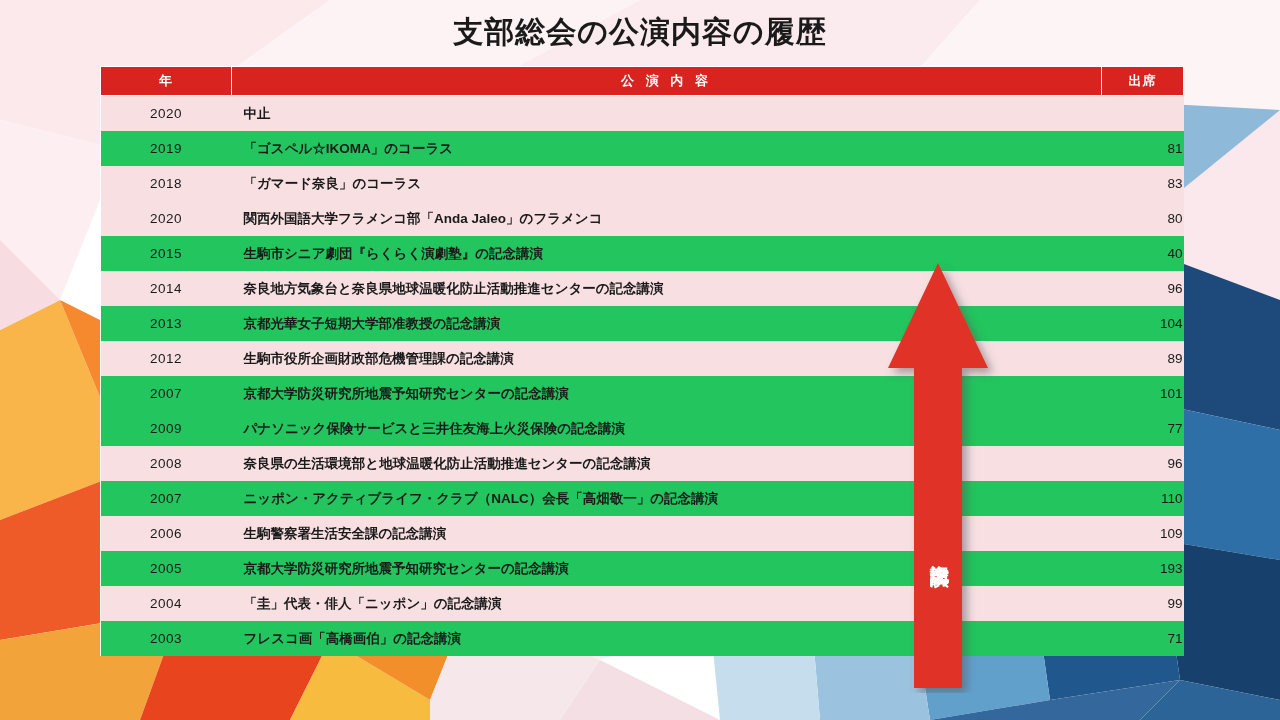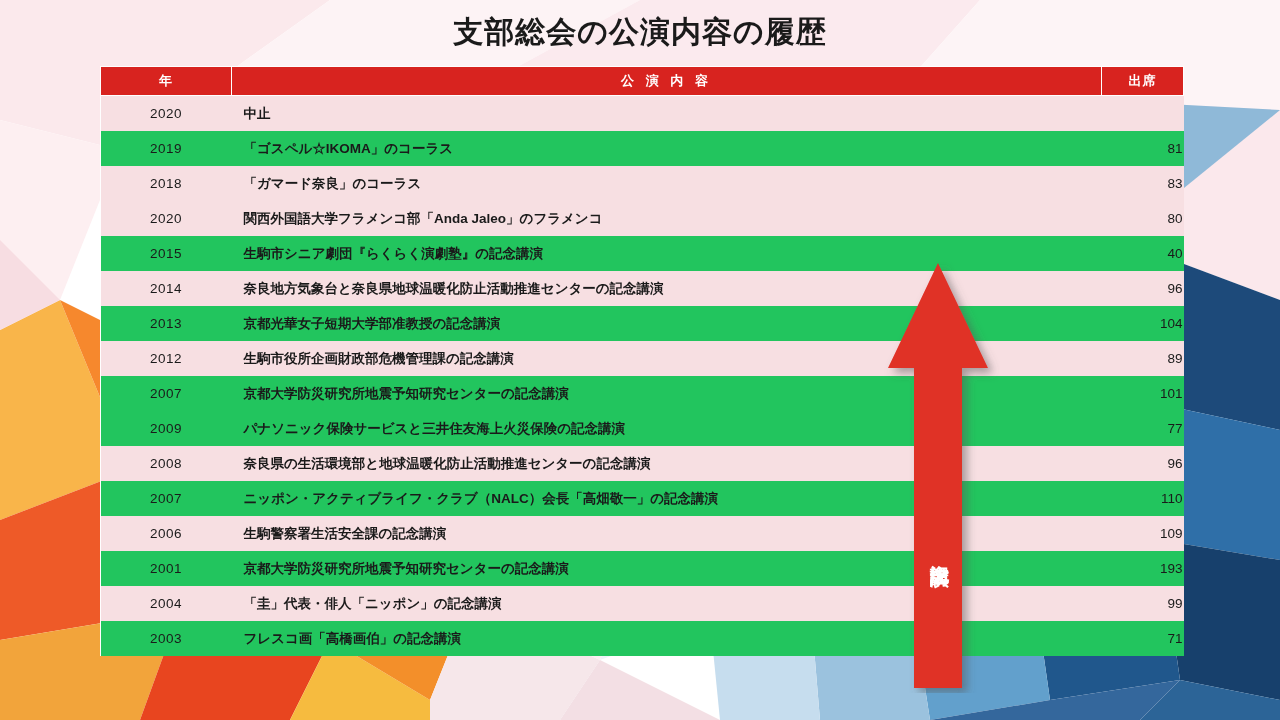--- a/index.html
+++ b/index.html
@@ -263,21 +263,21 @@
             <td class="year">2007</td>
             <td class="content">ニッポン・アクティブライフ・クラブ（NALC）会長「高畑敬一」の記念講演</td>
             <td class="att">110</td>
           </tr>
           <tr class="odd">
             <td class="year">2006</td>
             <td class="content">生駒警察署生活安全課の記念講演</td>
             <td class="att">109</td>
           </tr>
           <tr class="even">
-            <td class="year">2001</td>
+            <td class="year">2005</td>
             <td class="content">京都大学防災研究所地震予知研究センターの記念講演</td>
             <td class="att">193</td>
           </tr>
           <tr class="odd">
             <td class="year">2004</td>
             <td class="content">「圭」代表・俳人「ニッポン」の記念講演</td>
             <td class="att">99</td>
           </tr>
           <tr class="even">
             <td class="year">2003</td>

